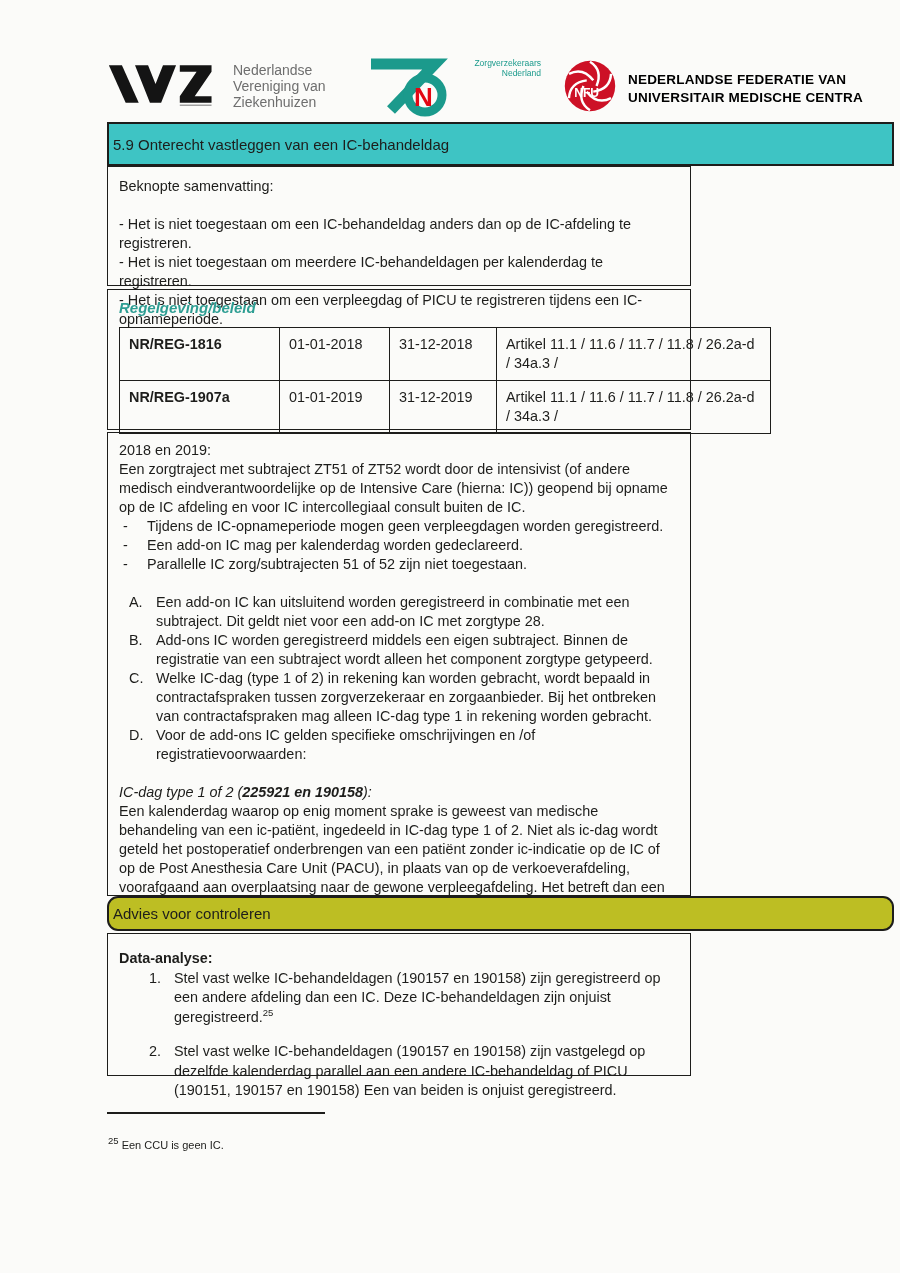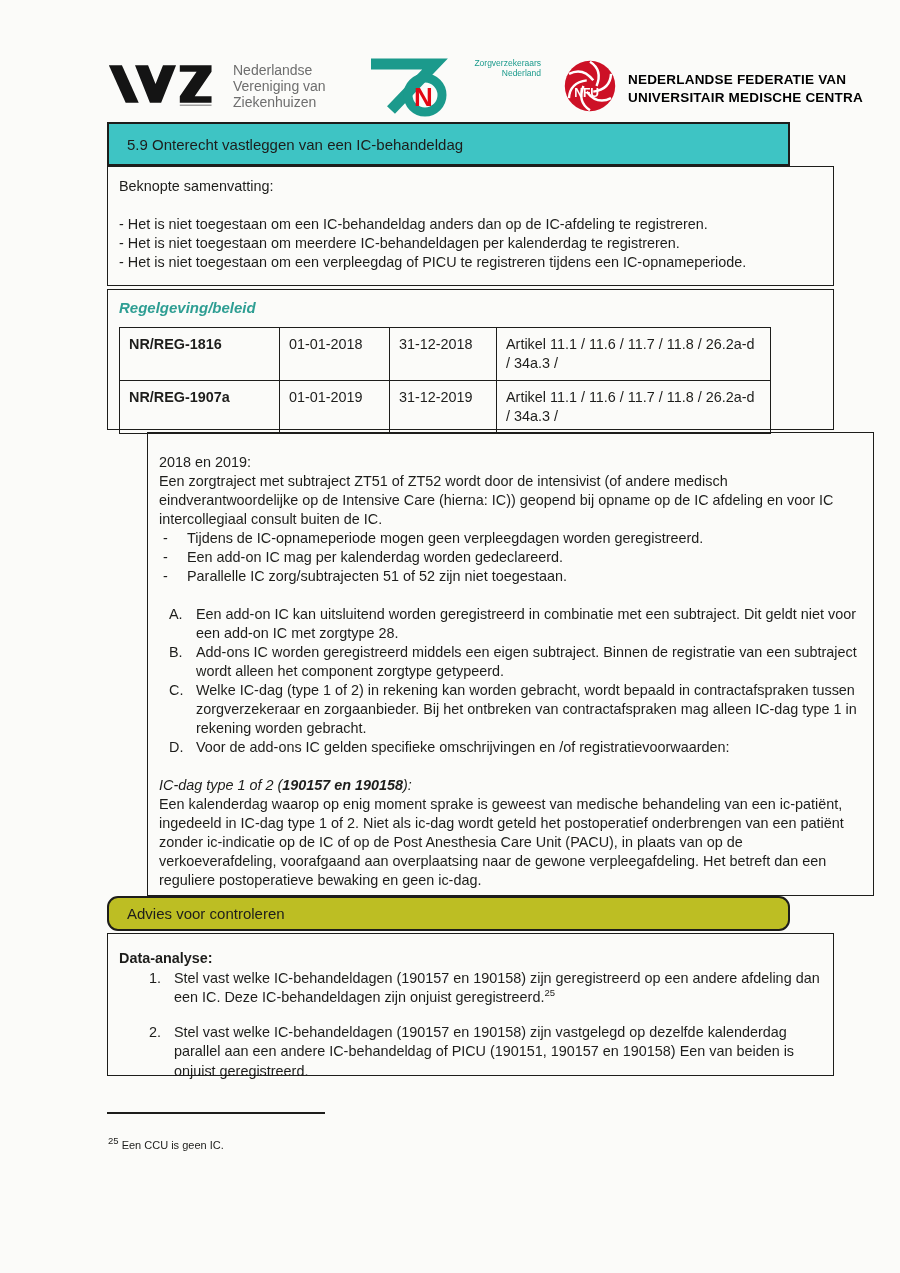--- a/index.html
+++ b/index.html
@@ -9,29 +9,29 @@
   
   .logo-block { position:absolute; display:flex; align-items:flex-start; }
   .nvz { top:58px; left:107px; }
   .nvz-text { margin-left:14px; margin-top:4px; font-size:14px; line-height:16px; color:#6e6e6e; }
   .zn { top:52px; left:363px; }
   .zn-text { position:absolute; left:88px; top:6px; width:90px; text-align:right; font-size:8.5px; line-height:10px; color:#1b9a8c; }
   .nfu { top:58px; left:562px; }
   .nfu-text { margin-left:10px; margin-top:13px; font-size:13.5px; line-height:18px; font-weight:bold; color:#000000; letter-spacing:0.2px; }
 
   
-  .band { position:absolute; left:107px; width:683px; display:flex; align-items:center; padding-left:18px; border:2px solid #1d1d1b; font-size:15px; }
+  .band { position:absolute; left:107px; width:787px; display:flex; align-items:center; padding-left:4px; border:2px solid #1d1d1b; font-size:15px; }
   .band-teal { top:122px; height:44px; background:#3ec4c4; }
   .band-olive { top:896px; height:35px; background:#bdbe23;border-radius:11px; }
 
   
-  .box { position:absolute; left:107px; width:727px; border:1.5px solid #1d1d1b; background:transparent; font-size:14.4px; line-height:19px; }
+  .box { position:absolute; left:107px; width:584px; border:1.5px solid #1d1d1b; background:transparent; font-size:14.4px; line-height:19px; }
   .box-summary { top:166px; height:120px; padding:10px 11px; }
   .box-regulation { top:289px; height:141px; padding:6px 11px; }
-  .box-details { top:432px; height:464px; padding:20px 11px; overflow:hidden;margin-left:40px; }
+  .box-details { top:432px; height:464px; padding:8px 11px; overflow:hidden; }
   .box-analysis { top:933px; height:143px; padding:15px 11px; line-height:19.5px; }
 
   .spacer { height:19px; }
 
   .reg-title { font-size:15px; font-weight:bold; font-style:italic; color:#2e9e93; margin:2px 0 10px 0; }
 
   table.reg { border-collapse:collapse; width:651px; table-layout:fixed; }
   table.reg td { border:1.5px solid #1d1d1b; vertical-align:top; padding:7px 9px; font-size:14.4px; line-height:19px; height:50px; }
   table.reg td.c0 { width:160px; font-weight:bold; }
   table.reg td.c1 { width:110px; }
@@ -175,21 +175,21 @@
         <span class="t">Welke IC-dag (type 1 of 2) in rekening kan worden gebracht, wordt bepaald in contractafspraken tussen zorgverzekeraar en zorgaanbieder. Bij het ontbreken van contractafspraken mag alleen IC-dag type 1 in rekening worden gebracht.</span>
       </div>
       <div class="li">
         <span class="m">D.</span>
         <span class="t">Voor de add-ons IC gelden specifieke omschrijvingen en /of registratievoorwaarden:</span>
       </div>
     </div>
 
     <div class="spacer"></div>
     <div class="icdag-title">
-      <span>IC-dag type 1 of 2 (</span><span class="b">190157 en 190158</span><span>):</span>
+      <span>IC-dag type 1 of 2 (</span><span class="b">225921 en 190158</span><span>):</span>
     </div>
     <div>Een kalenderdag waarop op enig moment sprake is geweest van medische behandeling van een ic-patiënt, ingedeeld in IC-dag type 1 of 2. Niet als ic-dag wordt geteld het postoperatief onderbrengen van een patiënt zonder ic-indicatie op de IC of op de Post Anesthesia Care Unit (PACU), in plaats van op de verkoeverafdeling, voorafgaand aan overplaatsing naar de gewone verpleegafdeling. Het betreft dan een reguliere postoperatieve bewaking en geen ic-dag.</div>
   </section>
 
   <div class="band band-olive">
     <span>Advies voor controleren</span>
   </div>
 
   <section class="box box-analysis">
     <div class="bold">Data-analyse:</div>

